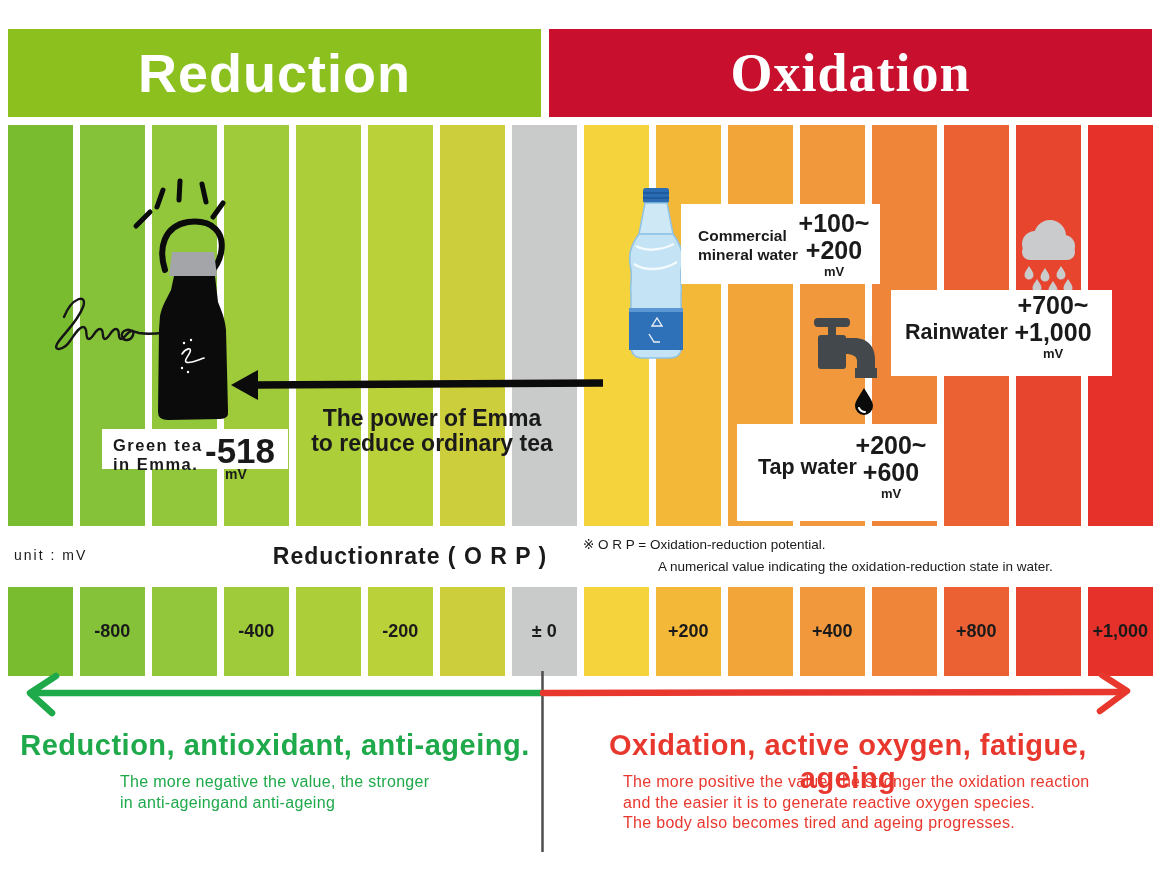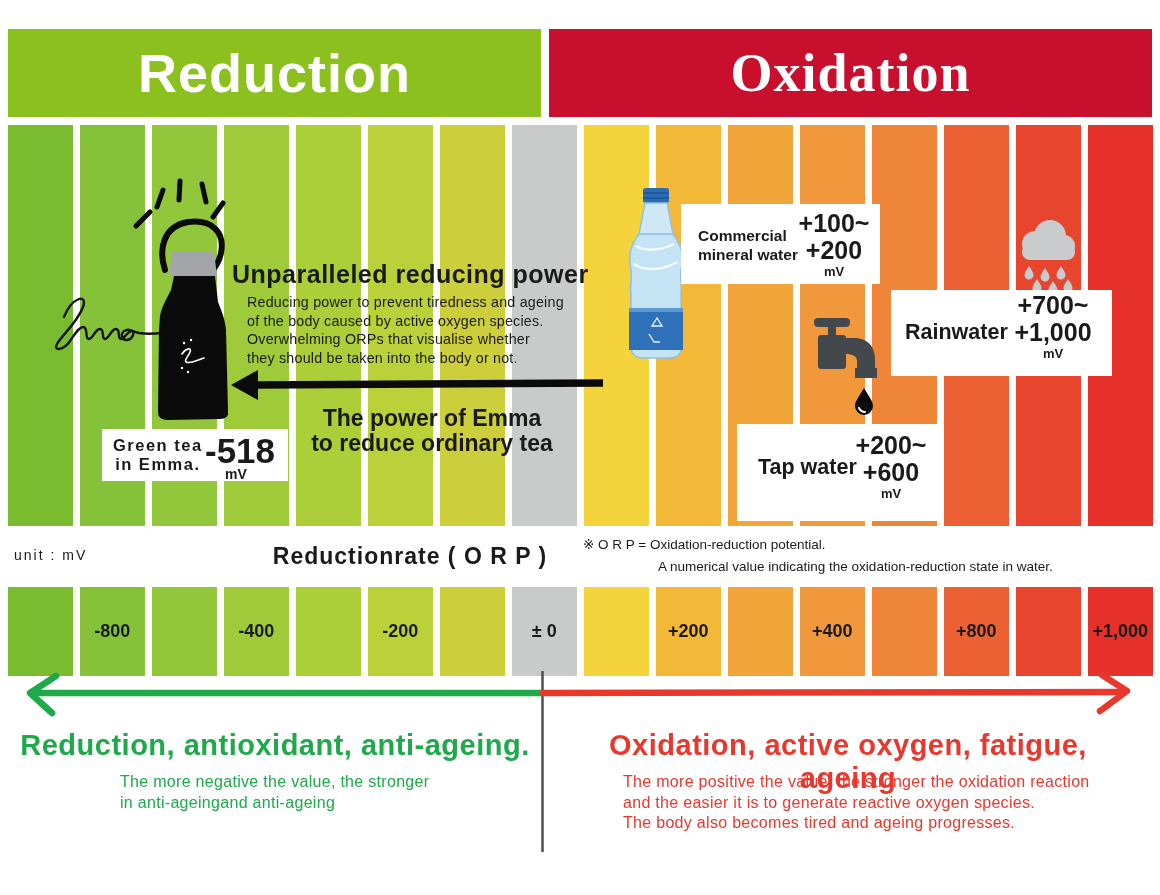--- a/index.html
+++ b/index.html
@@ -11,21 +11,21 @@
   .hdr-ox{left:549px;width:603px;background:var(--oxidation-header);font-family:Liberation Serif, serif;}
   .band-bar{position:absolute;top:125px;height:401px;width:64.5px;z-index:0;}
   .scale-bar{position:absolute;top:587px;height:89px;width:64.5px;z-index:0;
     display:flex;align-items:center;justify-content:center;font-weight:bold;font-size:18px;color:#1a1a1a;}
   .layer{position:absolute;inset:0;z-index:2;}
   .abs{position:absolute;}
   .wbox{position:absolute;background:#ffffff;}
   .emma-heading{left:232px;top:260px;font-size:25px;font-weight:bold;letter-spacing:.5px;}
   .emma-body{left:247px;top:293px;font-size:14.3px;line-height:18.6px;font-weight:500;letter-spacing:.2px;}
   .power-label{left:303px;top:406px;width:258px;text-align:center;font-size:23px;line-height:25px;font-weight:bold;}
-  .badge{left:102px;top:429px;width:186px;height:52px;text-align:center;}
+  .badge{left:102px;top:429px;width:186px;height:40px;}
   .badge .nm{position:absolute;left:11px;top:7px;font-size:16.5px;font-weight:bold;letter-spacing:1.5px;line-height:19px;}
   .badge .val{position:absolute;left:103px;top:2px;font-size:35px;font-weight:bold;}
   .badge .un{position:absolute;left:123px;top:37px;font-size:14px;font-weight:bold;}
   .sample .nm{position:absolute;font-weight:bold;}
   .sample .vals{position:absolute;text-align:center;font-weight:bold;}
   .sample .v{font-size:25px;line-height:27px;}
   .sample .un{font-size:13px;line-height:15px;}
   .box-mineral{left:681px;top:204px;width:199px;height:80px;}
   .box-mineral .nm{left:17px;top:22px;font-size:15.5px;line-height:19px;}
   .box-mineral .vals{left:112px;top:6px;width:82px;}
@@ -151,27 +151,20 @@
       <polygon points="54,84 96,84 99,108 51,108" fill="#A3A5A8"></polygon>
       <path d="M56,108 L53,122 C48,132 44,138 42,148 L41,162 L40,244 Q40,252 50,252
                L102,251 Q111,251 110,243 L108,162 C107,150 103,142 100,134 L97,108 Z" fill="#0b0b0b"></path>
       <path d="M64,186 C68,180 74,179 72,184 C70,189 66,192 68,194 C72,196 80,192 86,190" fill="none" stroke="#ffffff" stroke-width="1.6" stroke-linecap="round"></path>
       <circle cx="66" cy="175" r="1.2" fill="#fff"></circle>
         <circle cx="73" cy="172" r="1.2" fill="#fff"></circle>
       <circle cx="64" cy="200" r="1.2" fill="#fff"></circle>
         <circle cx="70" cy="204" r="1.2" fill="#fff"></circle>
     </svg>
 
-    <div class="abs emma-heading">Unparalleled reducing power</div>
-    <div class="abs emma-body">
-      <div>Reducing power to prevent tiredness and ageing</div>
-      <div>of the body caused by active oxygen species.</div>
-      <div>Overwhelming ORPs that visualise whether</div>
-      <div>they should be taken into the body or not.</div>
-    </div>
 
     <svg class="abs" style="left:225px;top:360px;" width="385" height="50" viewBox="0 0 385 50">
       <line x1="30" y1="25" x2="378" y2="23" stroke="#0b0b0b" stroke-width="7.5"></line>
       <polygon points="6,25 33,10 33,40" fill="#0b0b0b"></polygon>
     </svg>
 
     <div class="abs power-label">
       <div>The power of Emma</div>
       <div>to reduce ordinary tea</div>
     </div>

